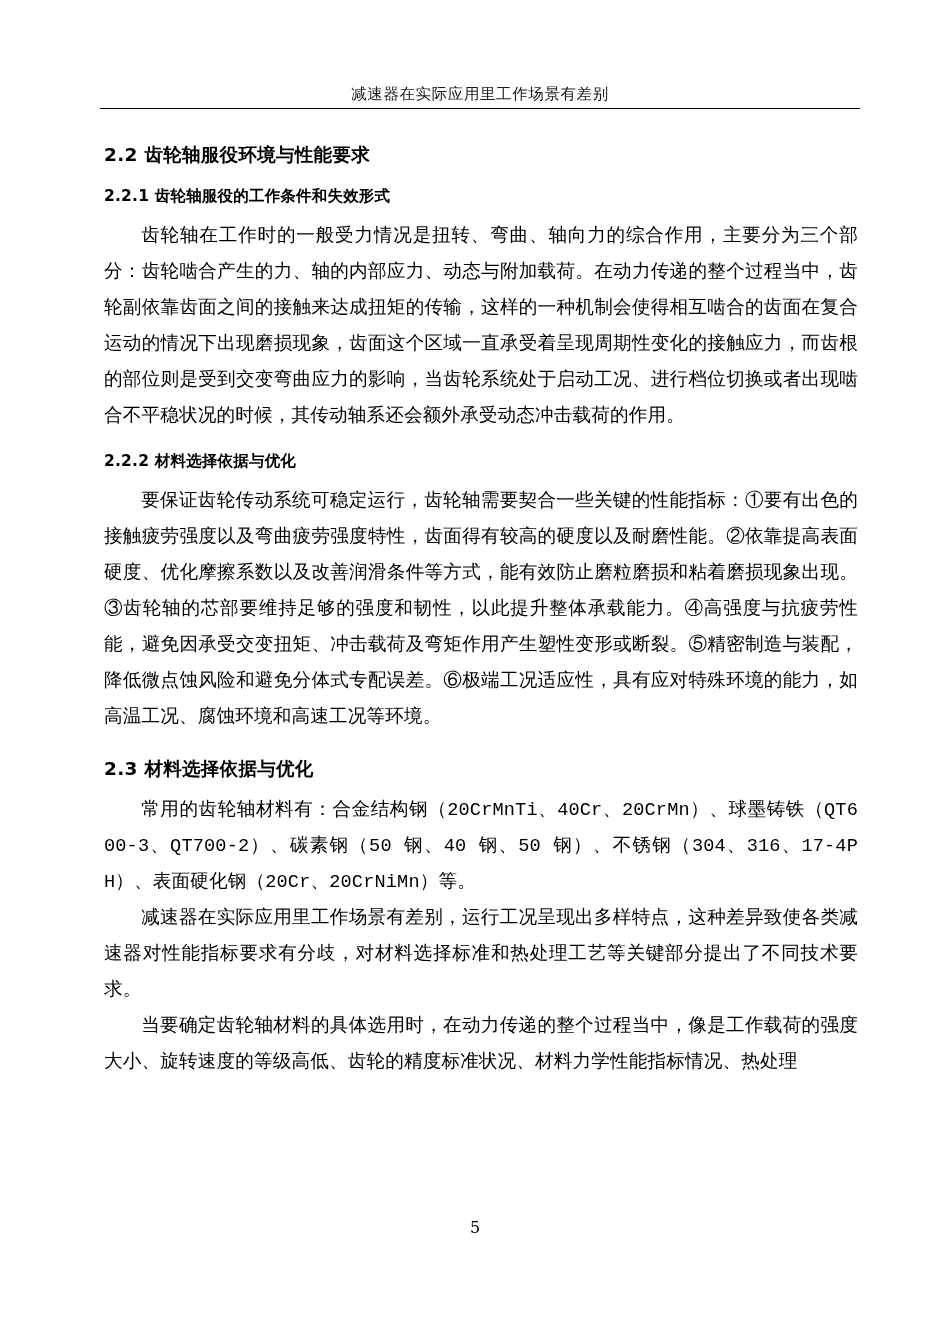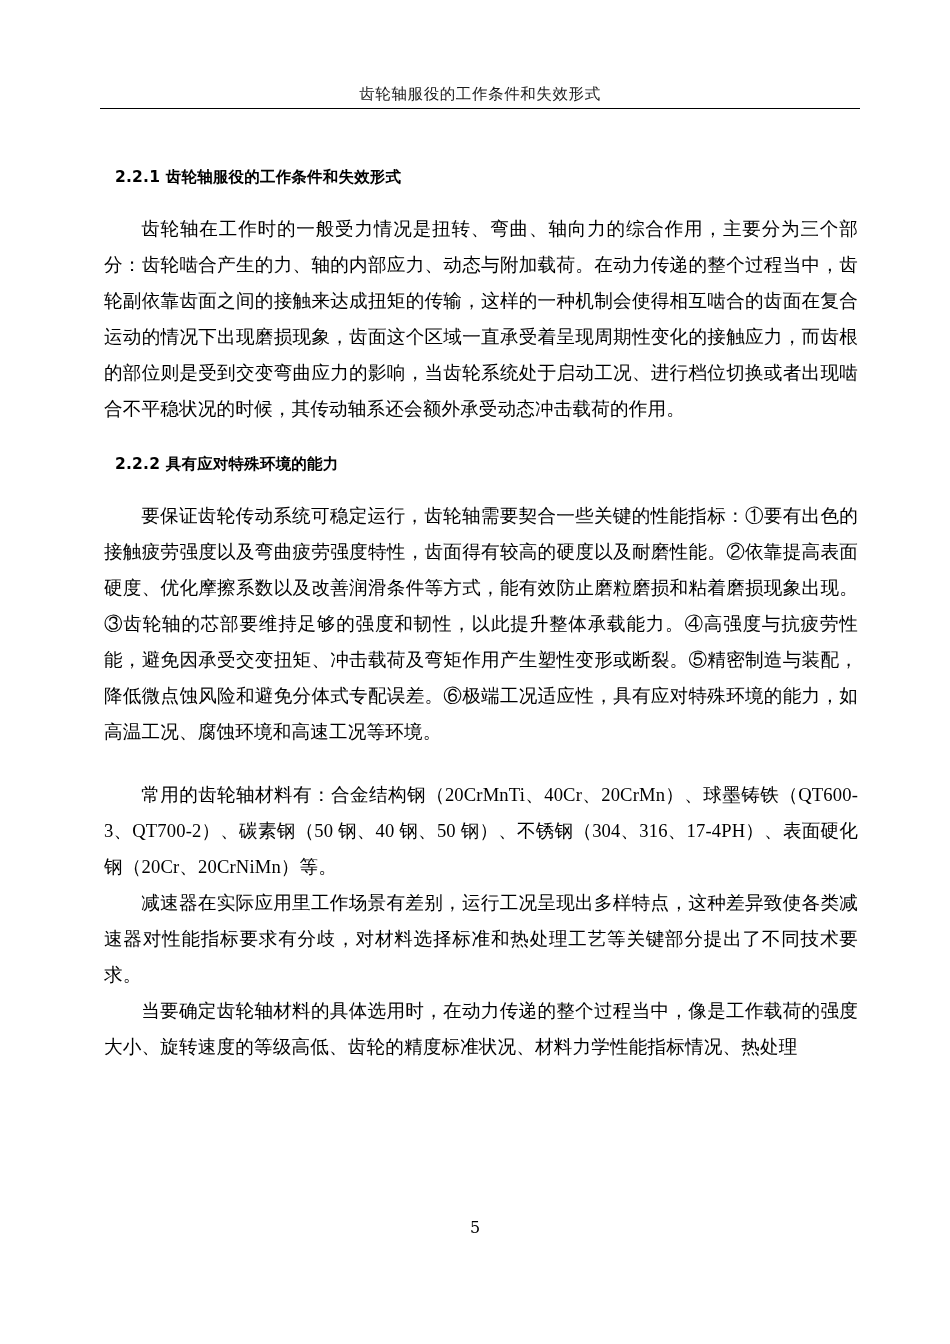--- a/index.html
+++ b/index.html
@@ -61,39 +61,39 @@
     margin: 0;
     padding: 0;
     font-family: "DejaVu Sans", "Liberation Sans", sans-serif;
     font-weight: bold;
     font-size: 18.5px;
     line-height: 30px;
     letter-spacing: 0.3px;
     color: #000000;
   }
   h3.sec-h3 {
-    margin: 11px;
+    margin: 0;
     padding: 0;
     font-family: "DejaVu Sans", "Liberation Sans", sans-serif;
     font-weight: bold;
     font-size: 15.5px;
     line-height: 28px;
     letter-spacing: 0.2px;
     color: #000000;
   }
 
   .gap-h2-top { height: 18px; }
   .gap-h3-top { height: 12px; }
   .gap-after-head { height: 9px; }
 
   
   p.body {
     margin: 0;
     padding: 0;
-    font-family: Liberation Serif, serif;
+    font-family: Liberation Mono, monospace;
     font-size: 18.6px;
     line-height: 36px;
     text-align: justify;
     text-justify: inter-ideograph;
     text-indent: 2em;
     letter-spacing: 0.15px;
     color: #000000;
     word-break: break-all;
   }
 
@@ -109,46 +109,48 @@
     line-height: 20px;
     color: #000000;
   }
 </style>
 </head>
 <body>
 
 <div class="page">
 
   <div class="header-zone">
-    <div class="header-title">齿轮轴服役的工作条件和失效形式</div>
+    <div class="header-title">减速器在实际应用里工作场景有差别</div>
     <div class="header-rule"></div>
   </div>
 
   <div class="content">
 
+    <h2 class="sec-h2">2.2 齿轮轴服役环境与性能要求</h2>
 
     <div class="gap-h3-top"></div>
 
     <h3 class="sec-h3">2.2.1 齿轮轴服役的工作条件和失效形式</h3>
 
     <div class="gap-after-head"></div>
 
     <p class="body">齿轮轴在工作时的一般受力情况是扭转、弯曲、轴向力的综合作用，主要分为三个部分：齿轮啮合产生的力、轴的内部应力、动态与附加载荷。在动力传递的整个过程当中，齿轮副依靠齿面之间的接触来达成扭矩的传输，这样的一种机制会使得相互啮合的齿面在复合运动的情况下出现磨损现象，齿面这个区域一直承受着呈现周期性变化的接触应力，而齿根的部位则是受到交变弯曲应力的影响，当齿轮系统处于启动工况、进行档位切换或者出现啮合不平稳状况的时候，其传动轴系还会额外承受动态冲击载荷的作用。</p>
 
 
     <div class="gap-h3-top"></div>
 
-    <h3 class="sec-h3">2.2.2 具有应对特殊环境的能力</h3>
+    <h3 class="sec-h3">2.2.2 材料选择依据与优化</h3>
 
     <div class="gap-after-head"></div>
 
     <p class="body">要保证齿轮传动系统可稳定运行，齿轮轴需要契合一些关键的性能指标：①要有出色的接触疲劳强度以及弯曲疲劳强度特性，齿面得有较高的硬度以及耐磨性能。②依靠提高表面硬度、优化摩擦系数以及改善润滑条件等方式，能有效防止磨粒磨损和粘着磨损现象出现。③齿轮轴的芯部要维持足够的强度和韧性，以此提升整体承载能力。④高强度与抗疲劳性能，避免因承受交变扭矩、冲击载荷及弯矩作用产生塑性变形或断裂。⑤精密制造与装配，降低微点蚀风险和避免分体式专配误差。⑥极端工况适应性，具有应对特殊环境的能力，如高温工况、腐蚀环境和高速工况等环境。</p>
 
     <div class="gap-h2-top"></div>
 
+    <h2 class="sec-h2">2.3 材料选择依据与优化</h2>
 
     <div class="gap-after-head"></div>
 
     <p class="body">常用的齿轮轴材料有：合金结构钢（20CrMnTi、40Cr、20CrMn）、球墨铸铁（QT600-3、QT700-2）、碳素钢（50 钢、40 钢、50 钢）、不锈钢（304、316、17-4PH）、表面硬化钢（20Cr、20CrNiMn）等。</p>
 
     <p class="body">减速器在实际应用里工作场景有差别，运行工况呈现出多样特点，这种差异致使各类减速器对性能指标要求有分歧，对材料选择标准和热处理工艺等关键部分提出了不同技术要求。</p>
 
     <p class="body">当要确定齿轮轴材料的具体选用时，在动力传递的整个过程当中，像是工作载荷的强度大小、旋转速度的等级高低、齿轮的精度标准状况、材料力学性能指标情况、热处理</p>
 
   </div>

